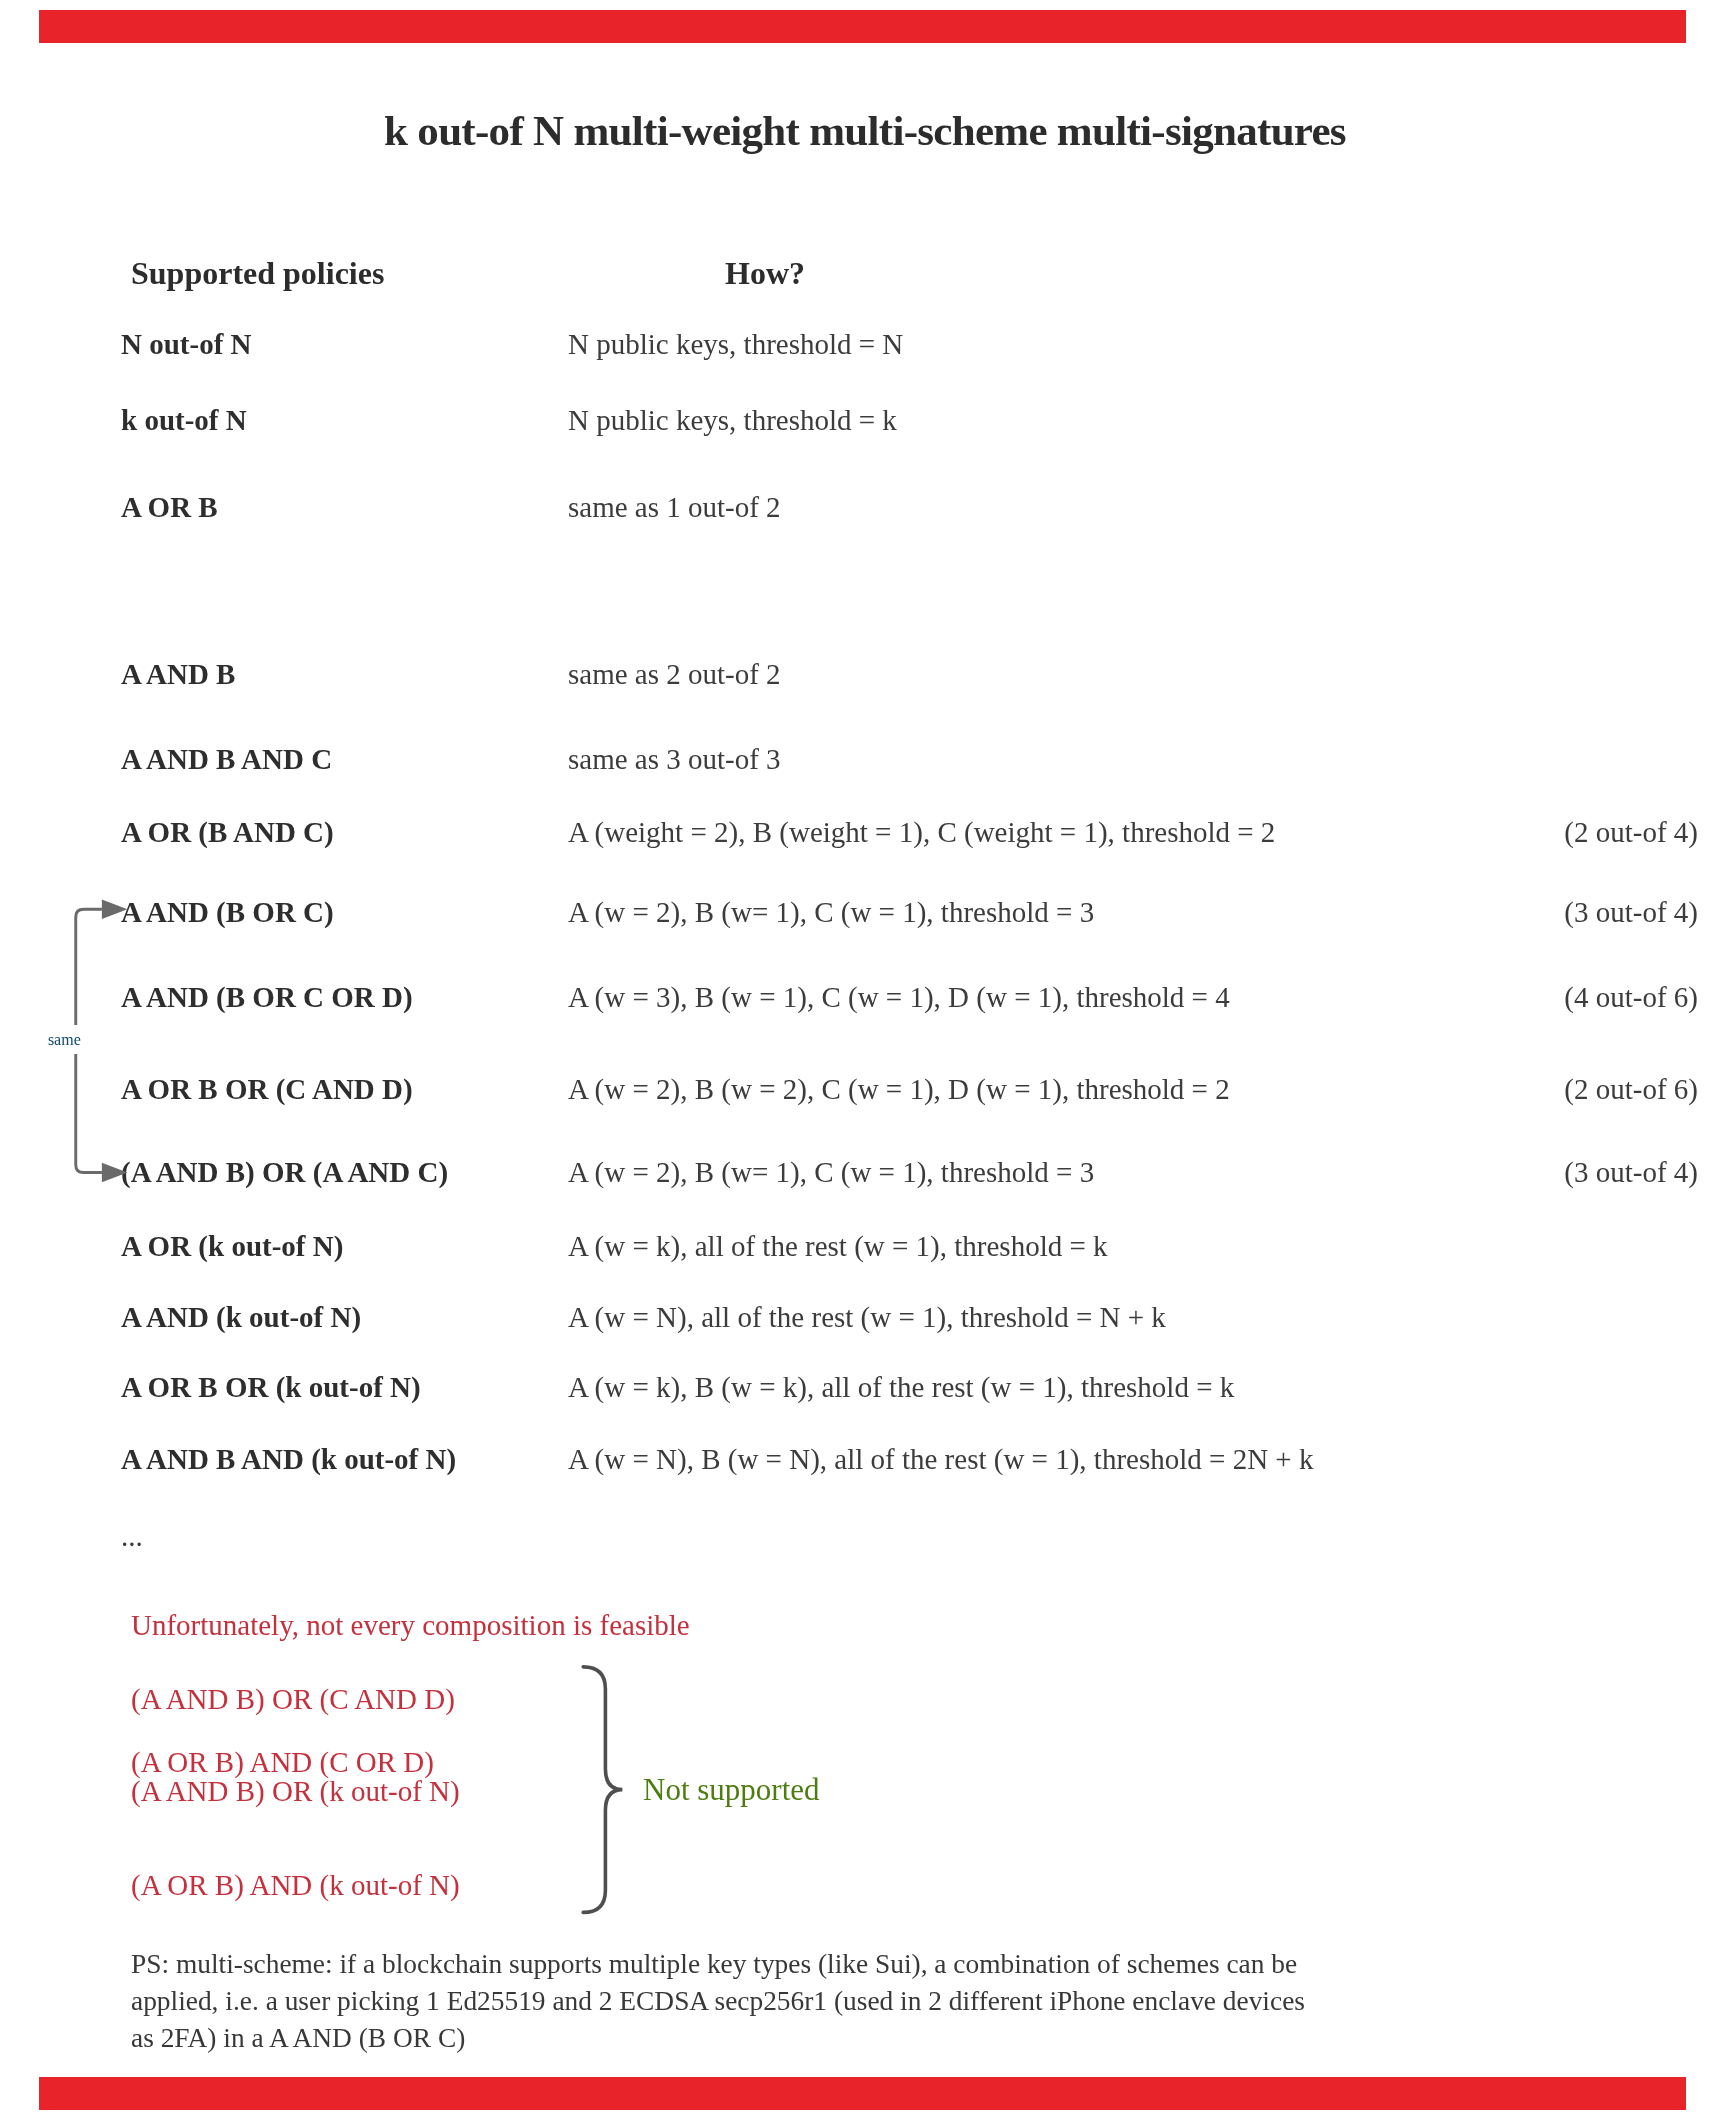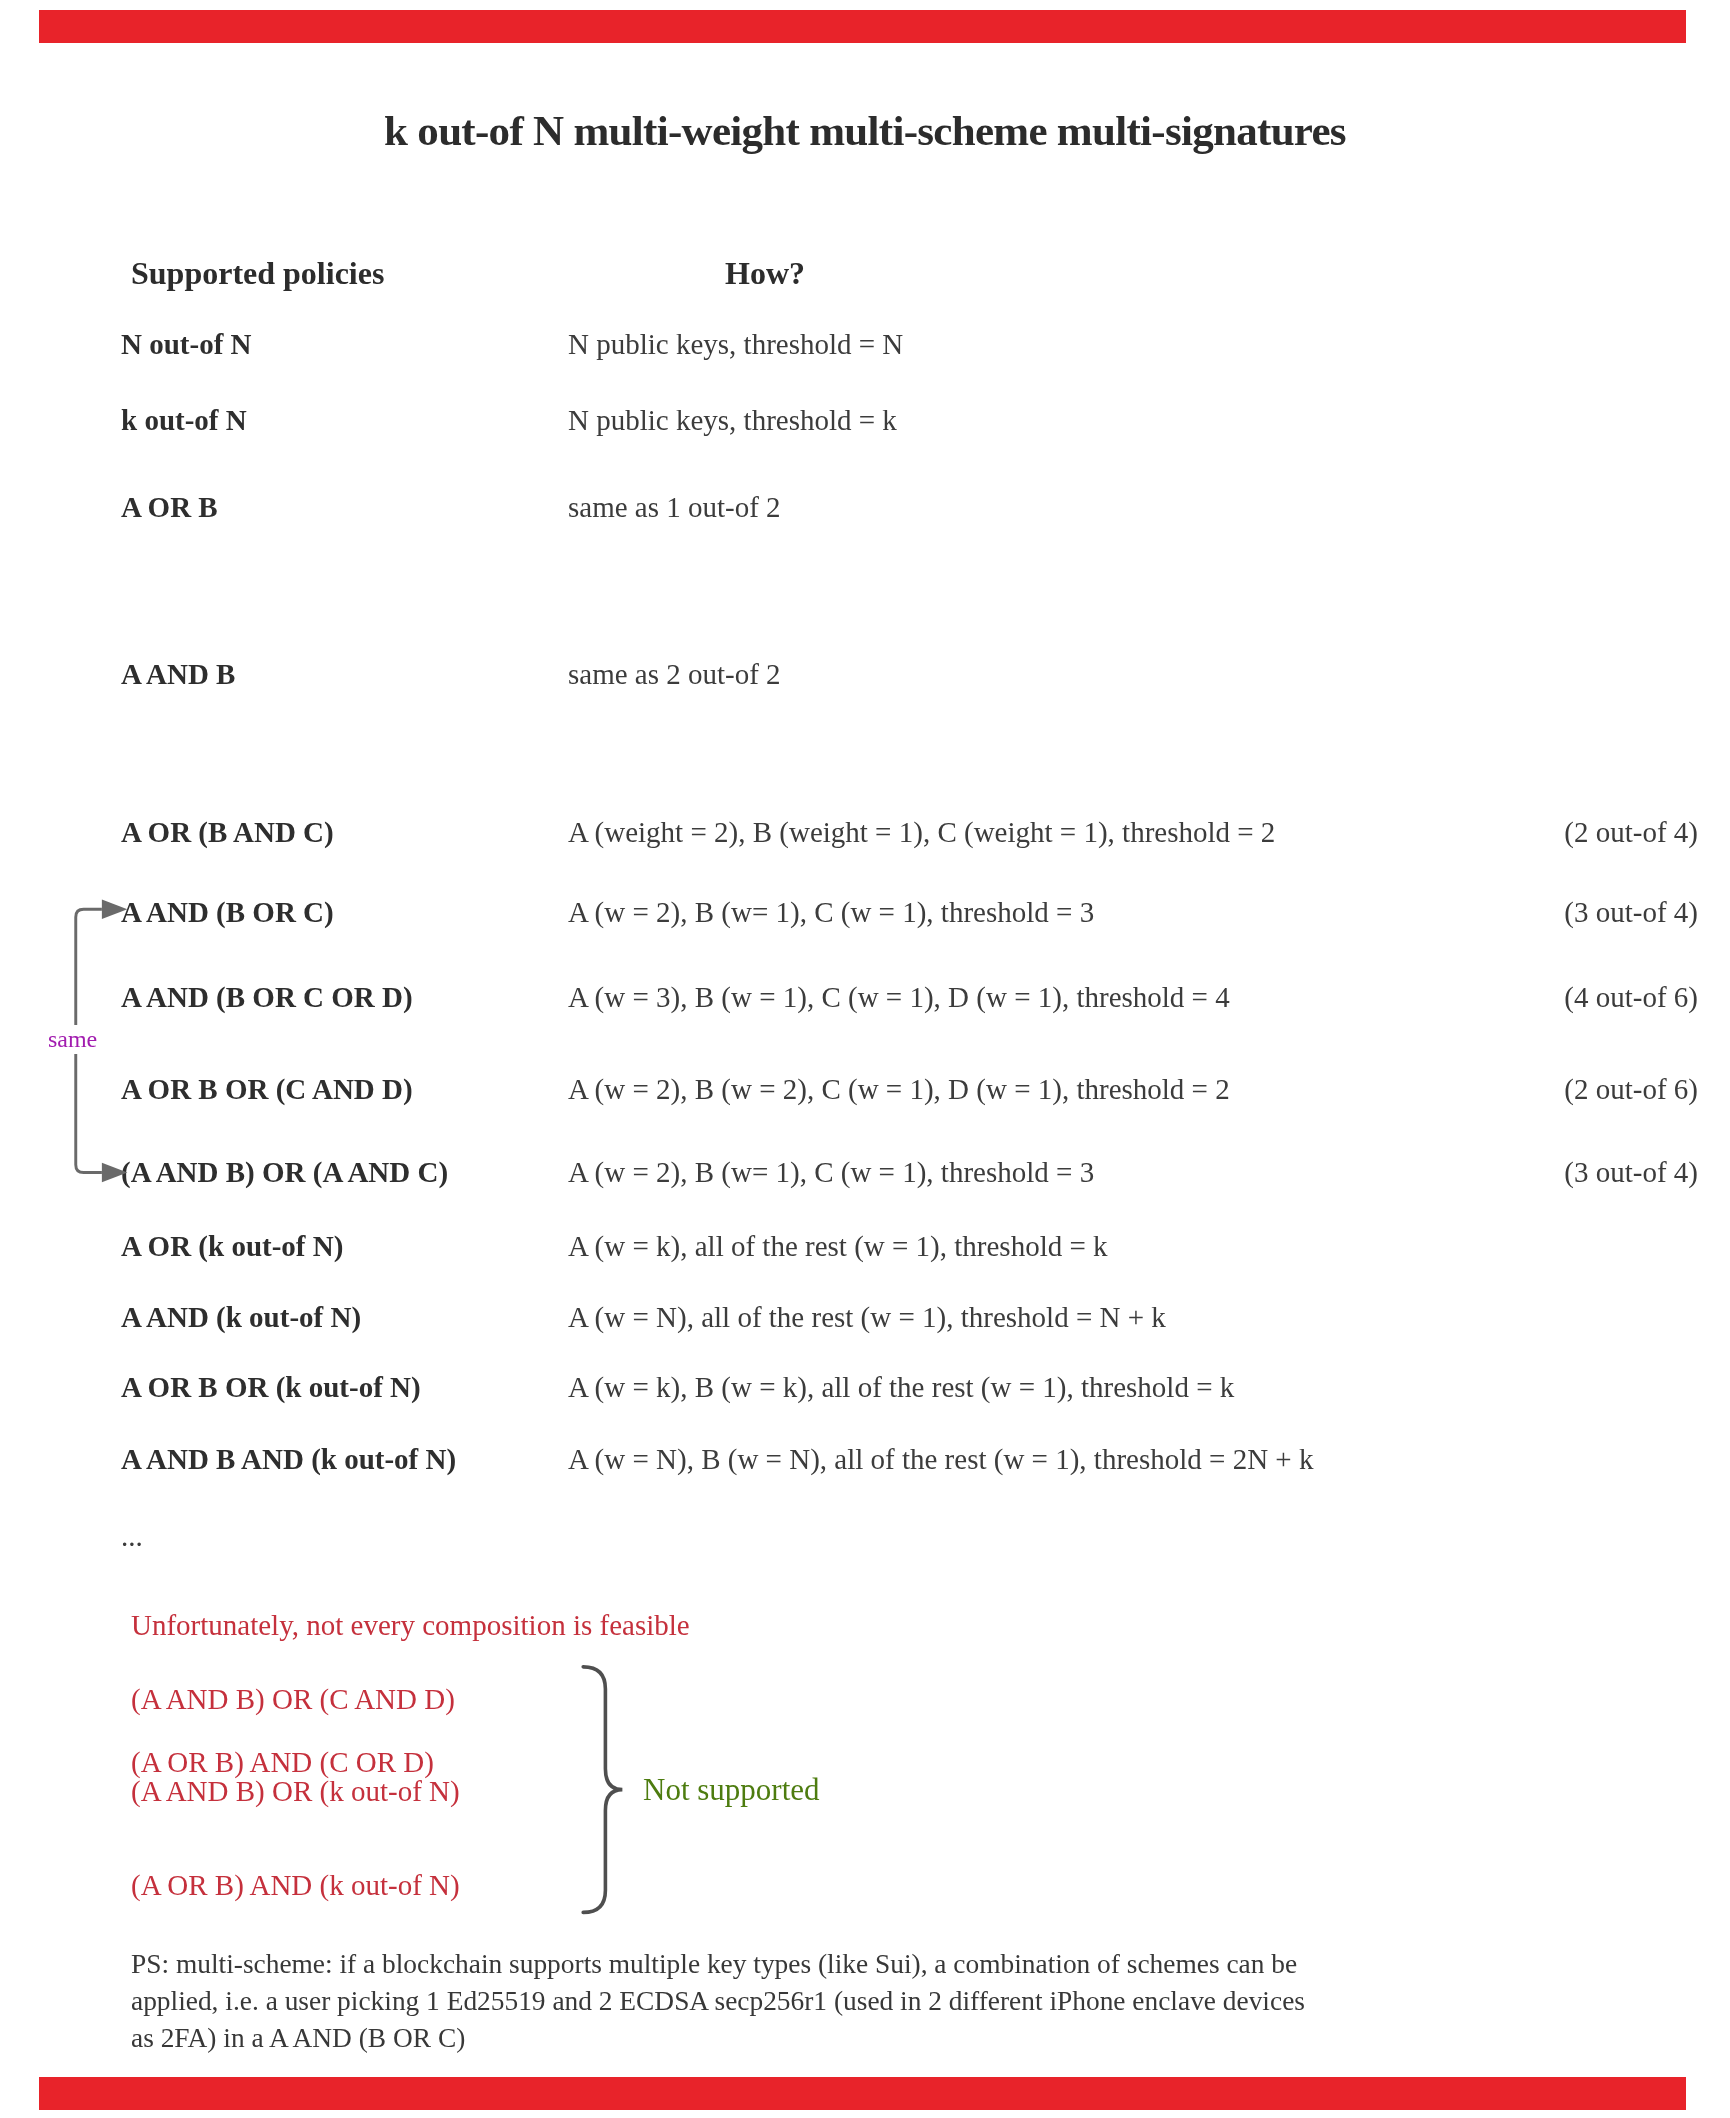--- a/index.html
+++ b/index.html
@@ -36,21 +36,21 @@
     position:absolute; left:0; right:0; height:33px; line-height:33px;
     font-size:29px;
   }
   .row .c1 { position:absolute; left:121px; font-weight:bold; color:#2e2e2e; white-space:nowrap; }
   .row .c2 { position:absolute; left:568px; color:#3c3c3c; white-space:nowrap; }
   .row .c3 { position:absolute; right:32px; color:#3c3c3c; white-space:nowrap; }
 
   #same-label {
     position:absolute; left:44px; top:1025px; height:29px; line-height:29px;
     padding:0 3.9px; background:#ffffff;
-    font-size:24px; color:#a21caf;
+    font-size:16px; color:#0c4a6e;
   }
 
   .red-text { color:#c5303c; }
   #infeasible-heading {
     position:absolute; left:131px; top:1609px; height:33px; line-height:33px;
     font-size:29px;
     text-align:center;
   }
   .infeasible-item {
     position:absolute; left:131px; height:33px; line-height:33px;
@@ -94,20 +94,24 @@
       <span class="c1">k out-of N</span>
       <span class="c2">N public keys, threshold = k</span>
     </div>
   <div class="row" style="top:491px">
       <span class="c1">A OR B</span>
       <span class="c2">same as 1 out-of 2</span>
     </div>
   <div class="row" style="top:658px">
       <span class="c1">A AND B</span>
       <span class="c2">same as 2 out-of 2</span>
+    </div>
+  <div class="row" style="top:743px">
+      <span class="c1">A AND B AND C</span>
+      <span class="c2">same as 3 out-of 3</span>
     </div>
   <div class="row" style="top:816px">
       <span class="c1">A OR (B AND C)</span>
       <span class="c2">A (weight = 2), B (weight = 1), C (weight = 1), threshold = 2</span>
       <span class="c3">(2 out-of 4)</span>
     </div>
   <div class="row" style="top:896px">
       <span class="c1">A AND (B OR C)</span>
       <span class="c2">A (w = 2), B (w= 1), C (w = 1), threshold = 3</span>
       <span class="c3">(3 out-of 4)</span>

